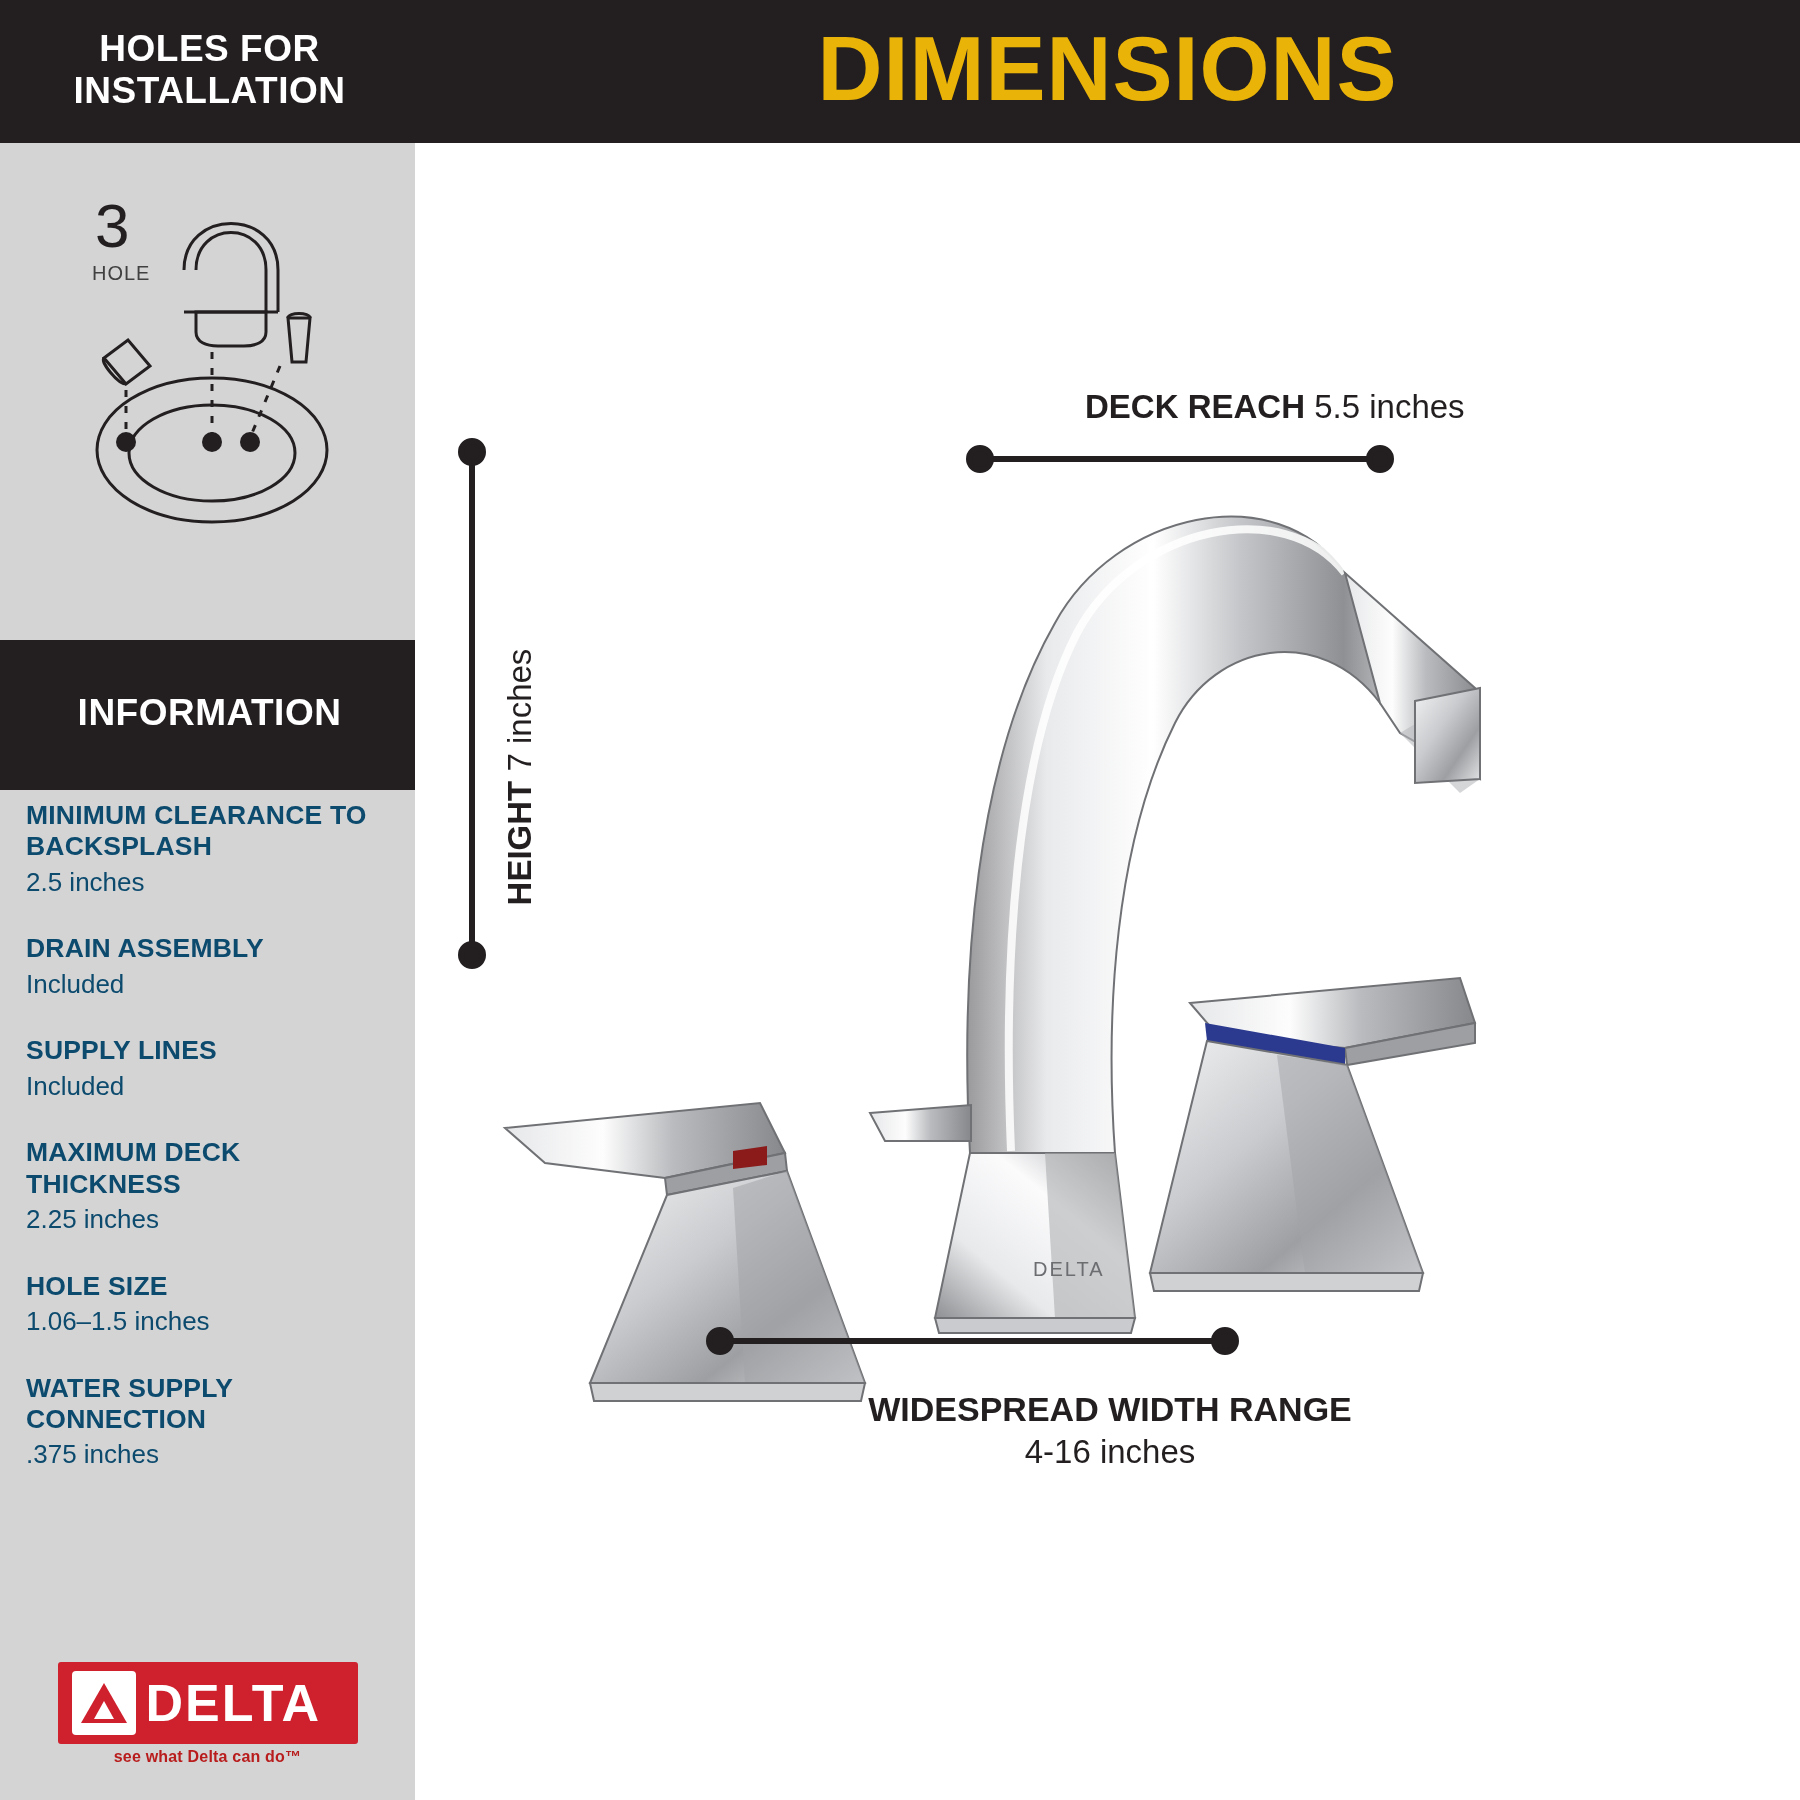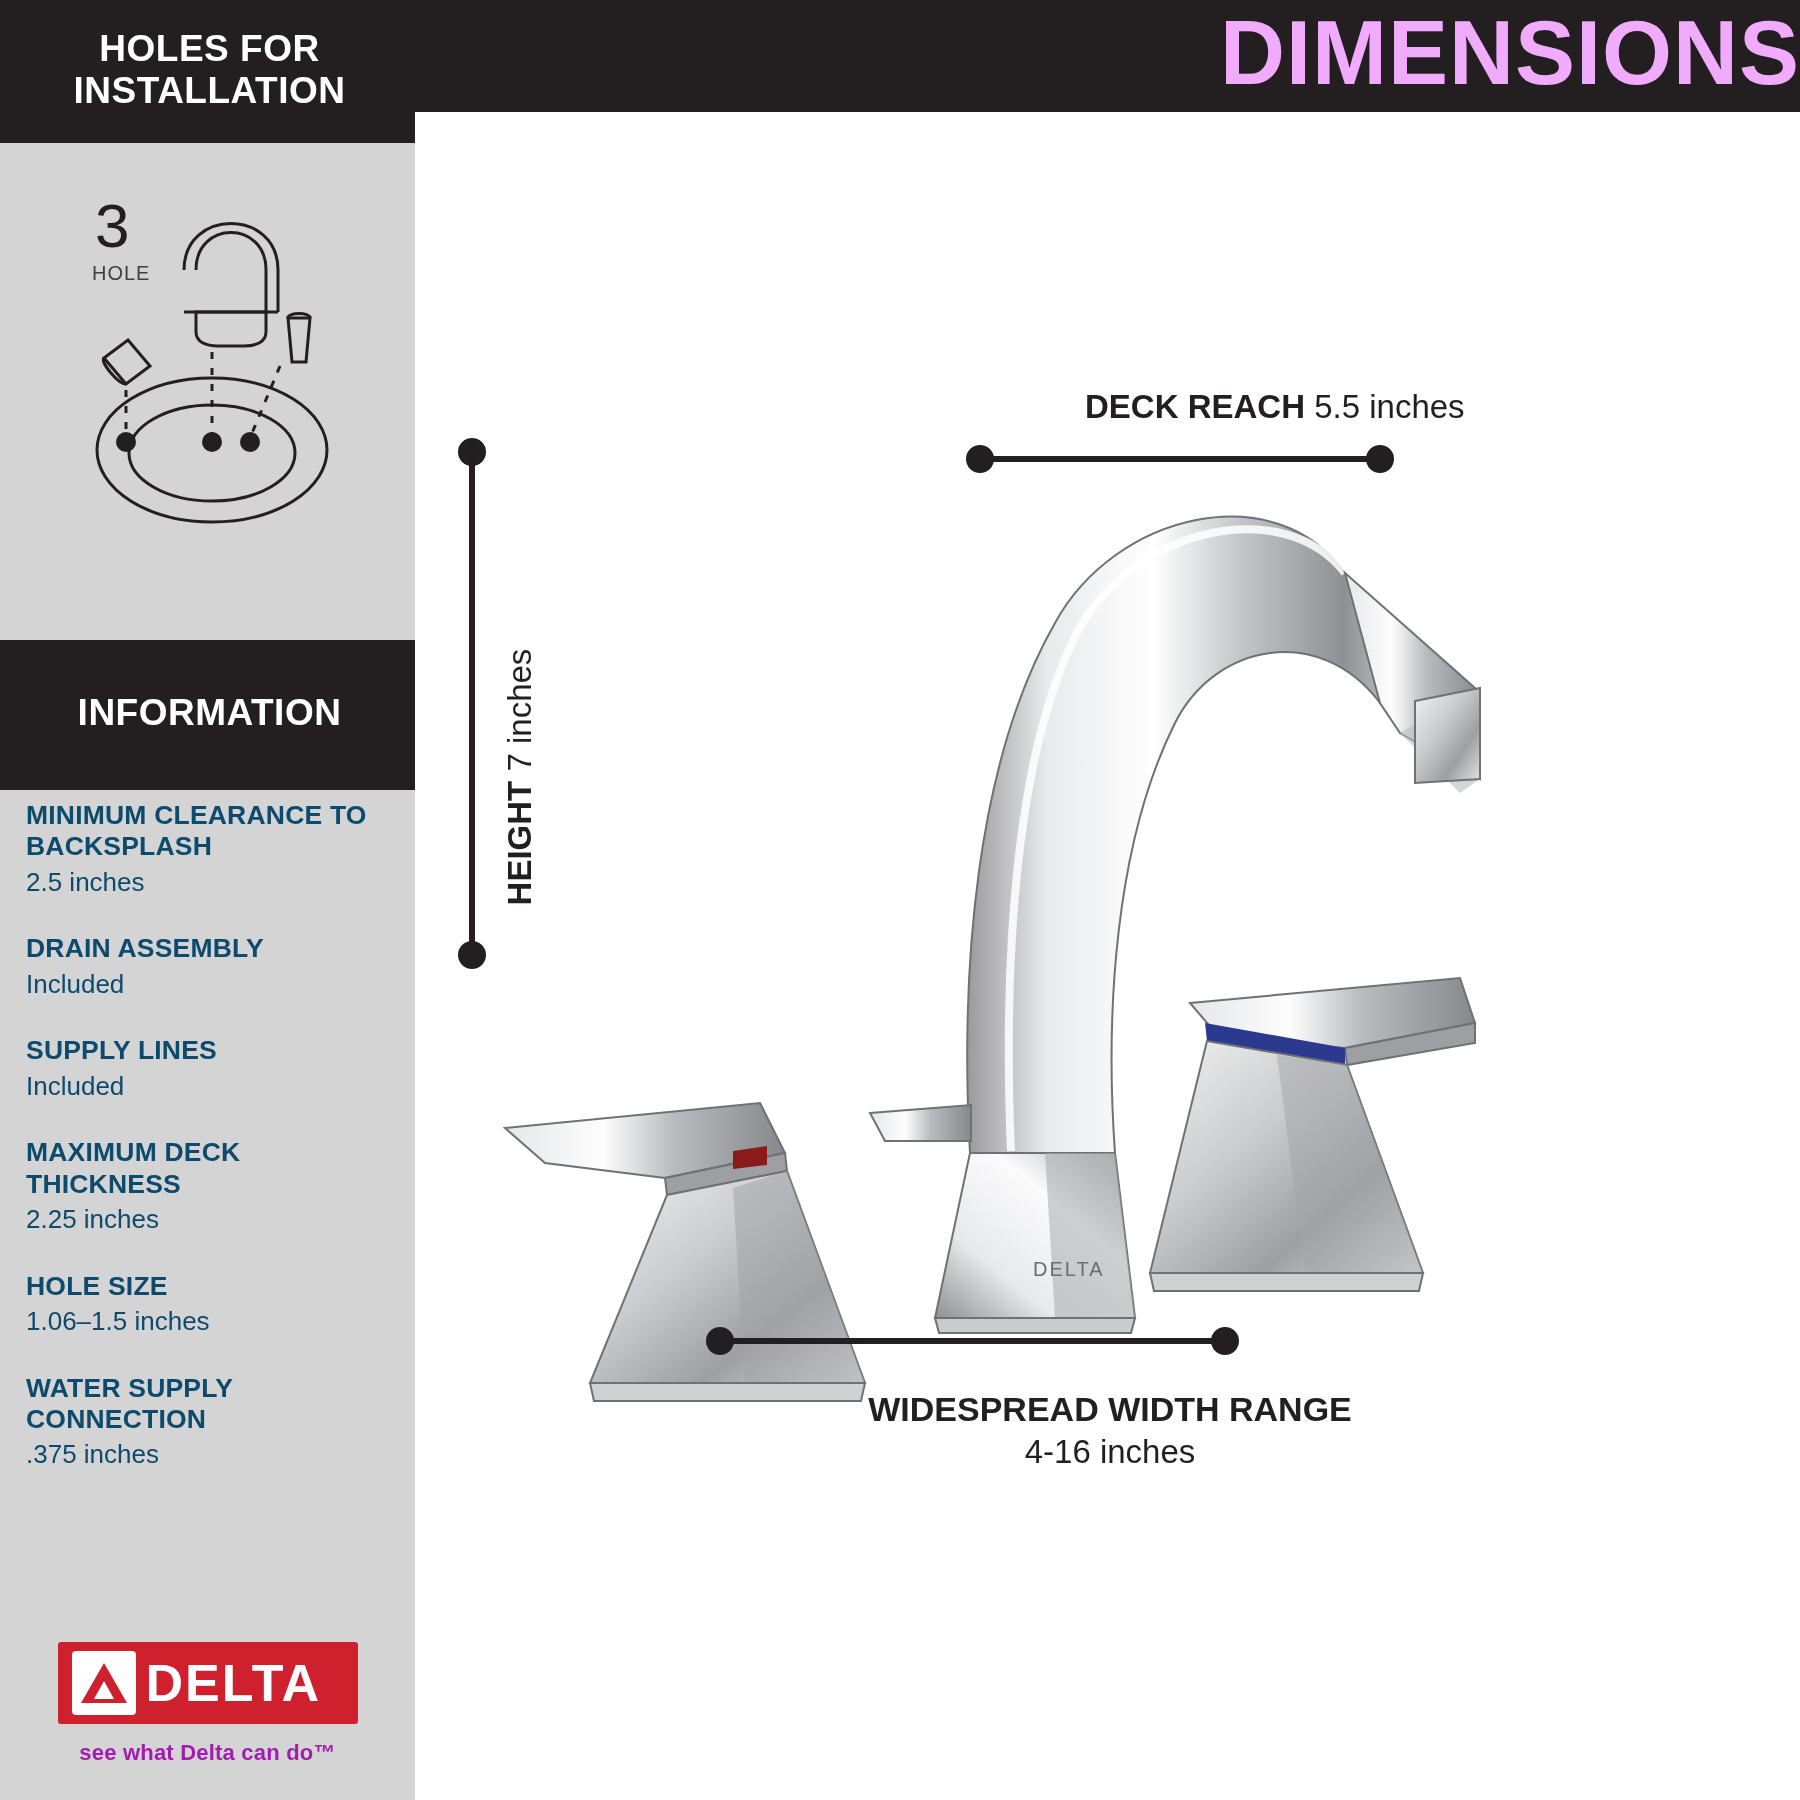--- a/index.html
+++ b/index.html
@@ -158,38 +158,37 @@
     position: absolute;
     left: 88px;
     top: 11px;
     color: #ffffff;
     font-size: 52px;
     font-weight: bold;
     letter-spacing: 2px;
     font-family: "Liberation Sans", sans-serif;
   }
   .logo-tag {
-    margin-top: 12px;
-    font-size: 22px;
-    font-weight: bold;
-    color: #a21caf;
+    font-size: 16px;
+    font-weight: bold;
+    color: #b91c1c;
     letter-spacing: 0.2px;
   }
 
   
   .title-bar {
     position: absolute;
     left: 415px; top: 0;
     width: 1385px;
-    height: 112px;
+    height: 143px;
     background: #231f20;
-    color: #f0abfc;
+    color: #eab308;
     display: flex;
     align-items: center;
-    justify-content: flex-end;
+    justify-content: center;
   }
   .title-bar .title {
     font-size: 90px;
     font-weight: bold;
     letter-spacing: 1px;
     line-height: 1;
     padding-bottom: 6px;
   }
 
   .canvas {

